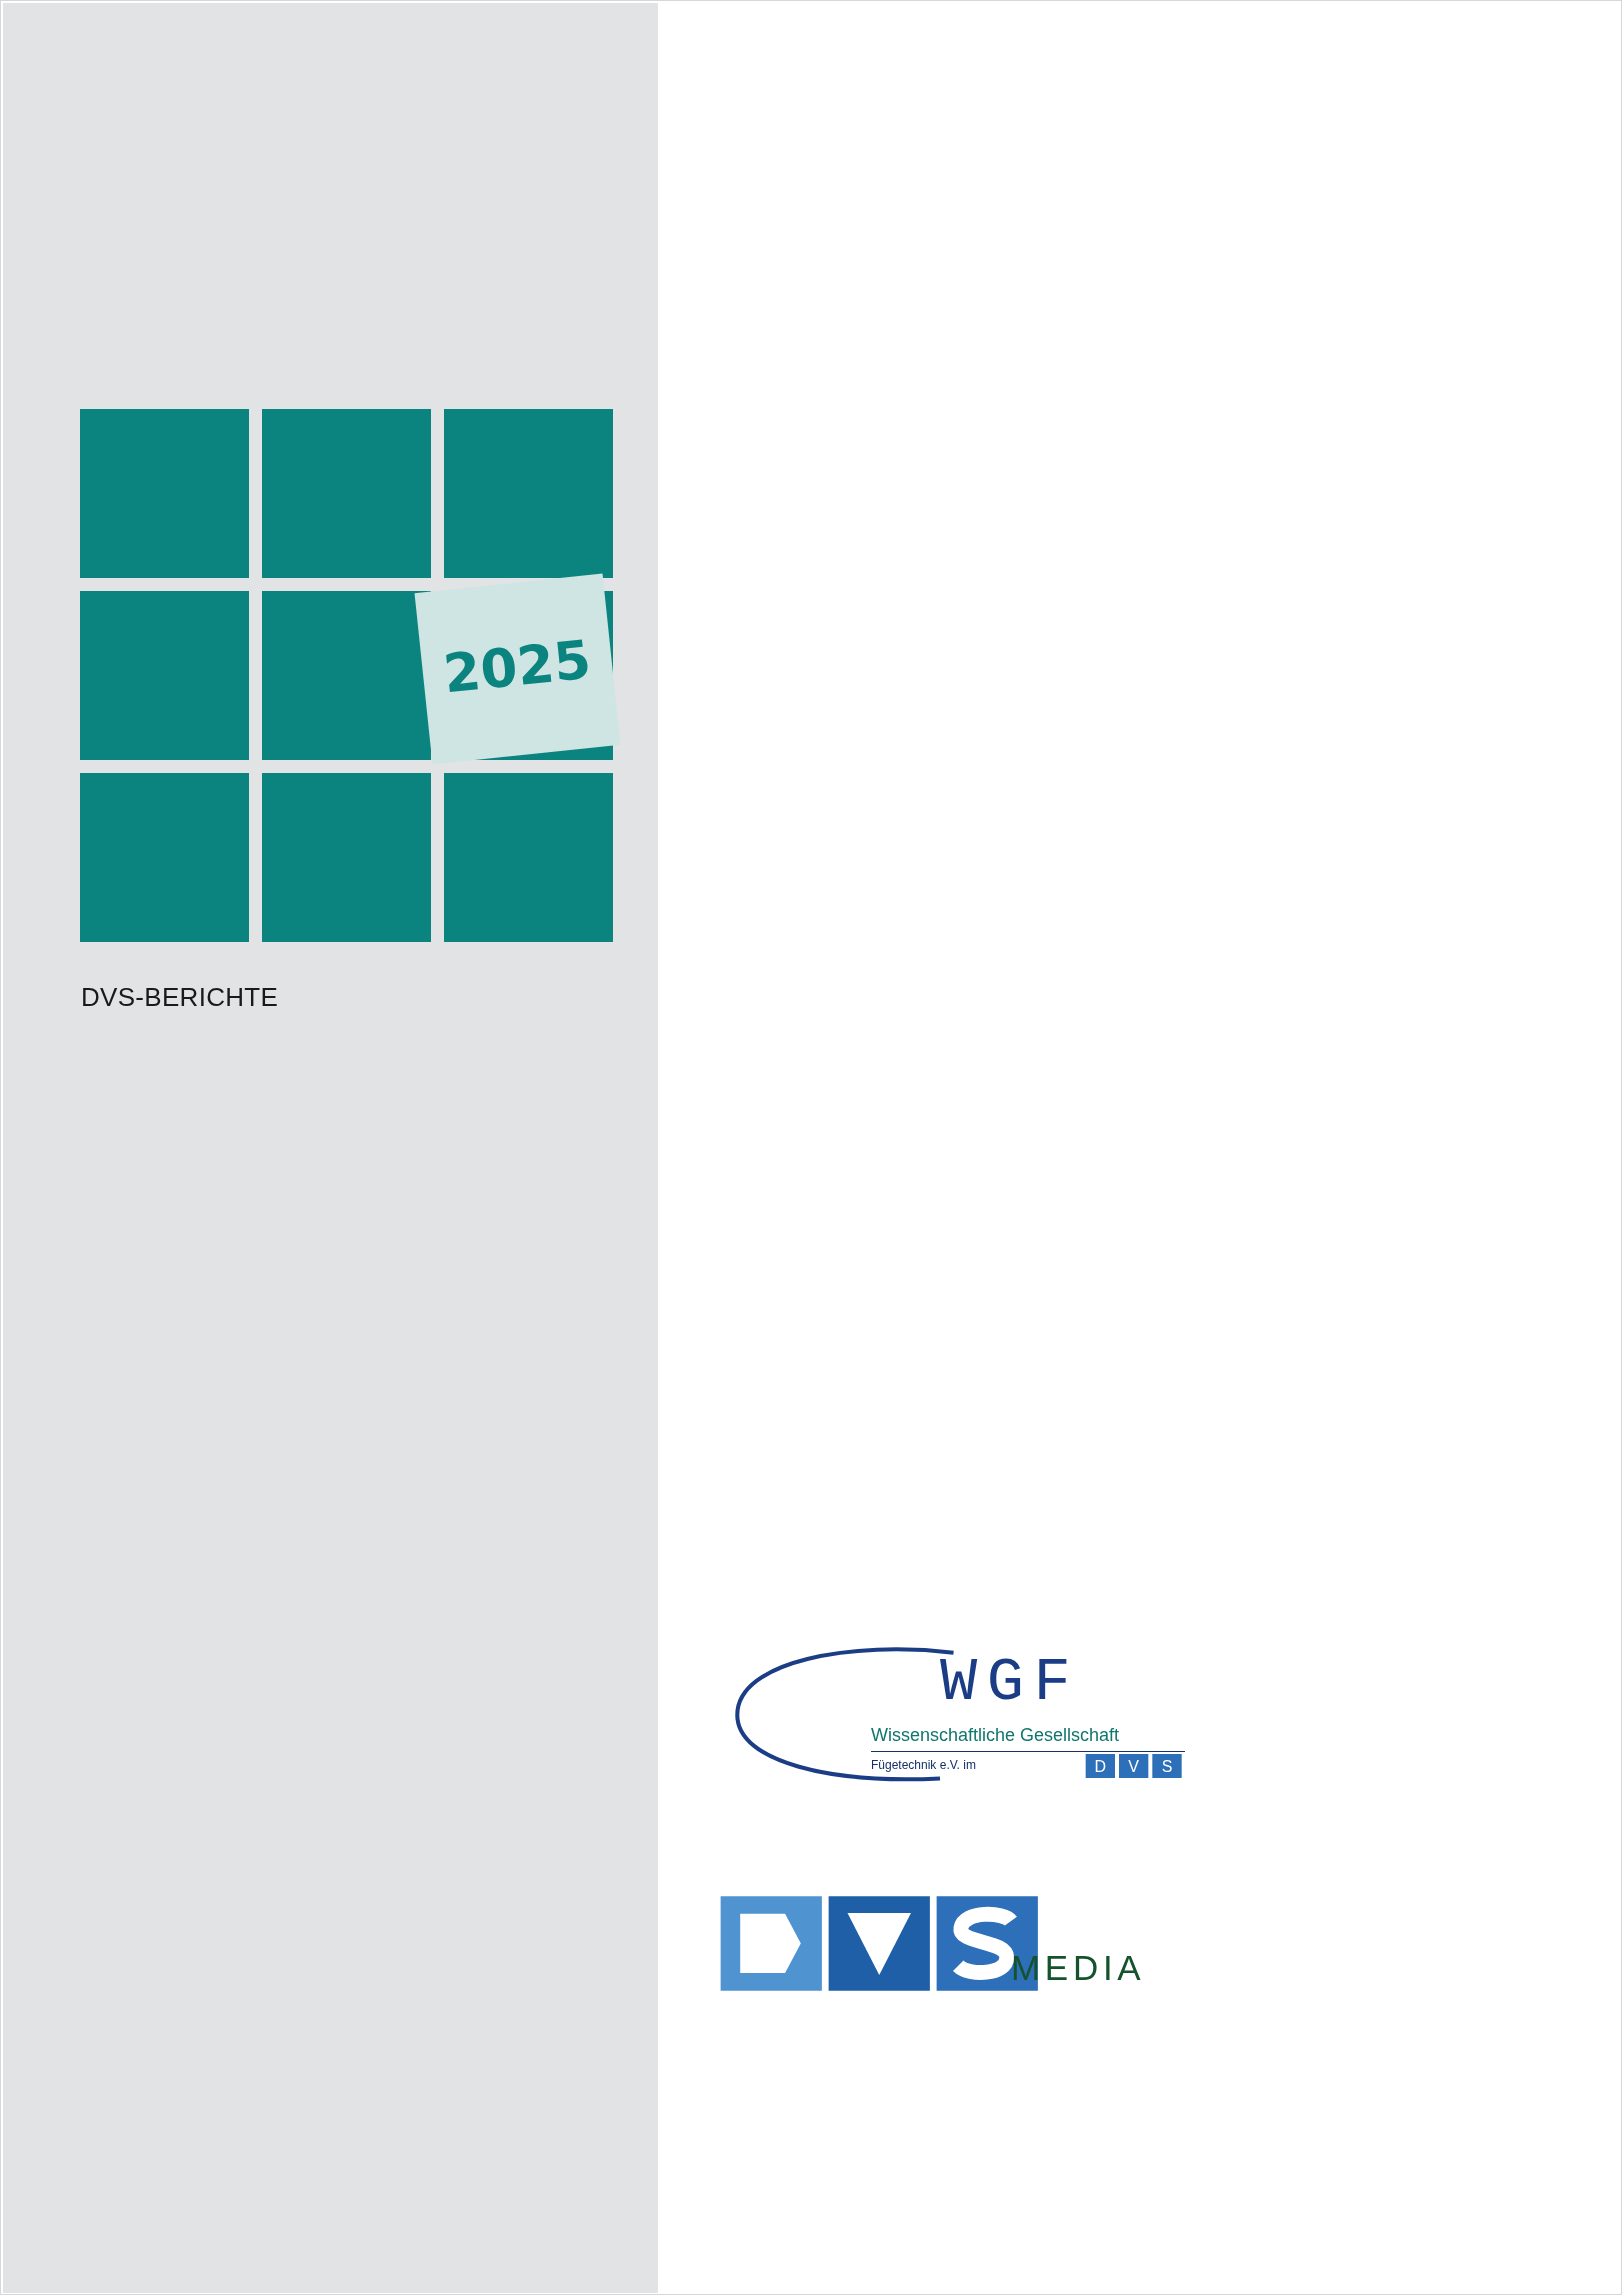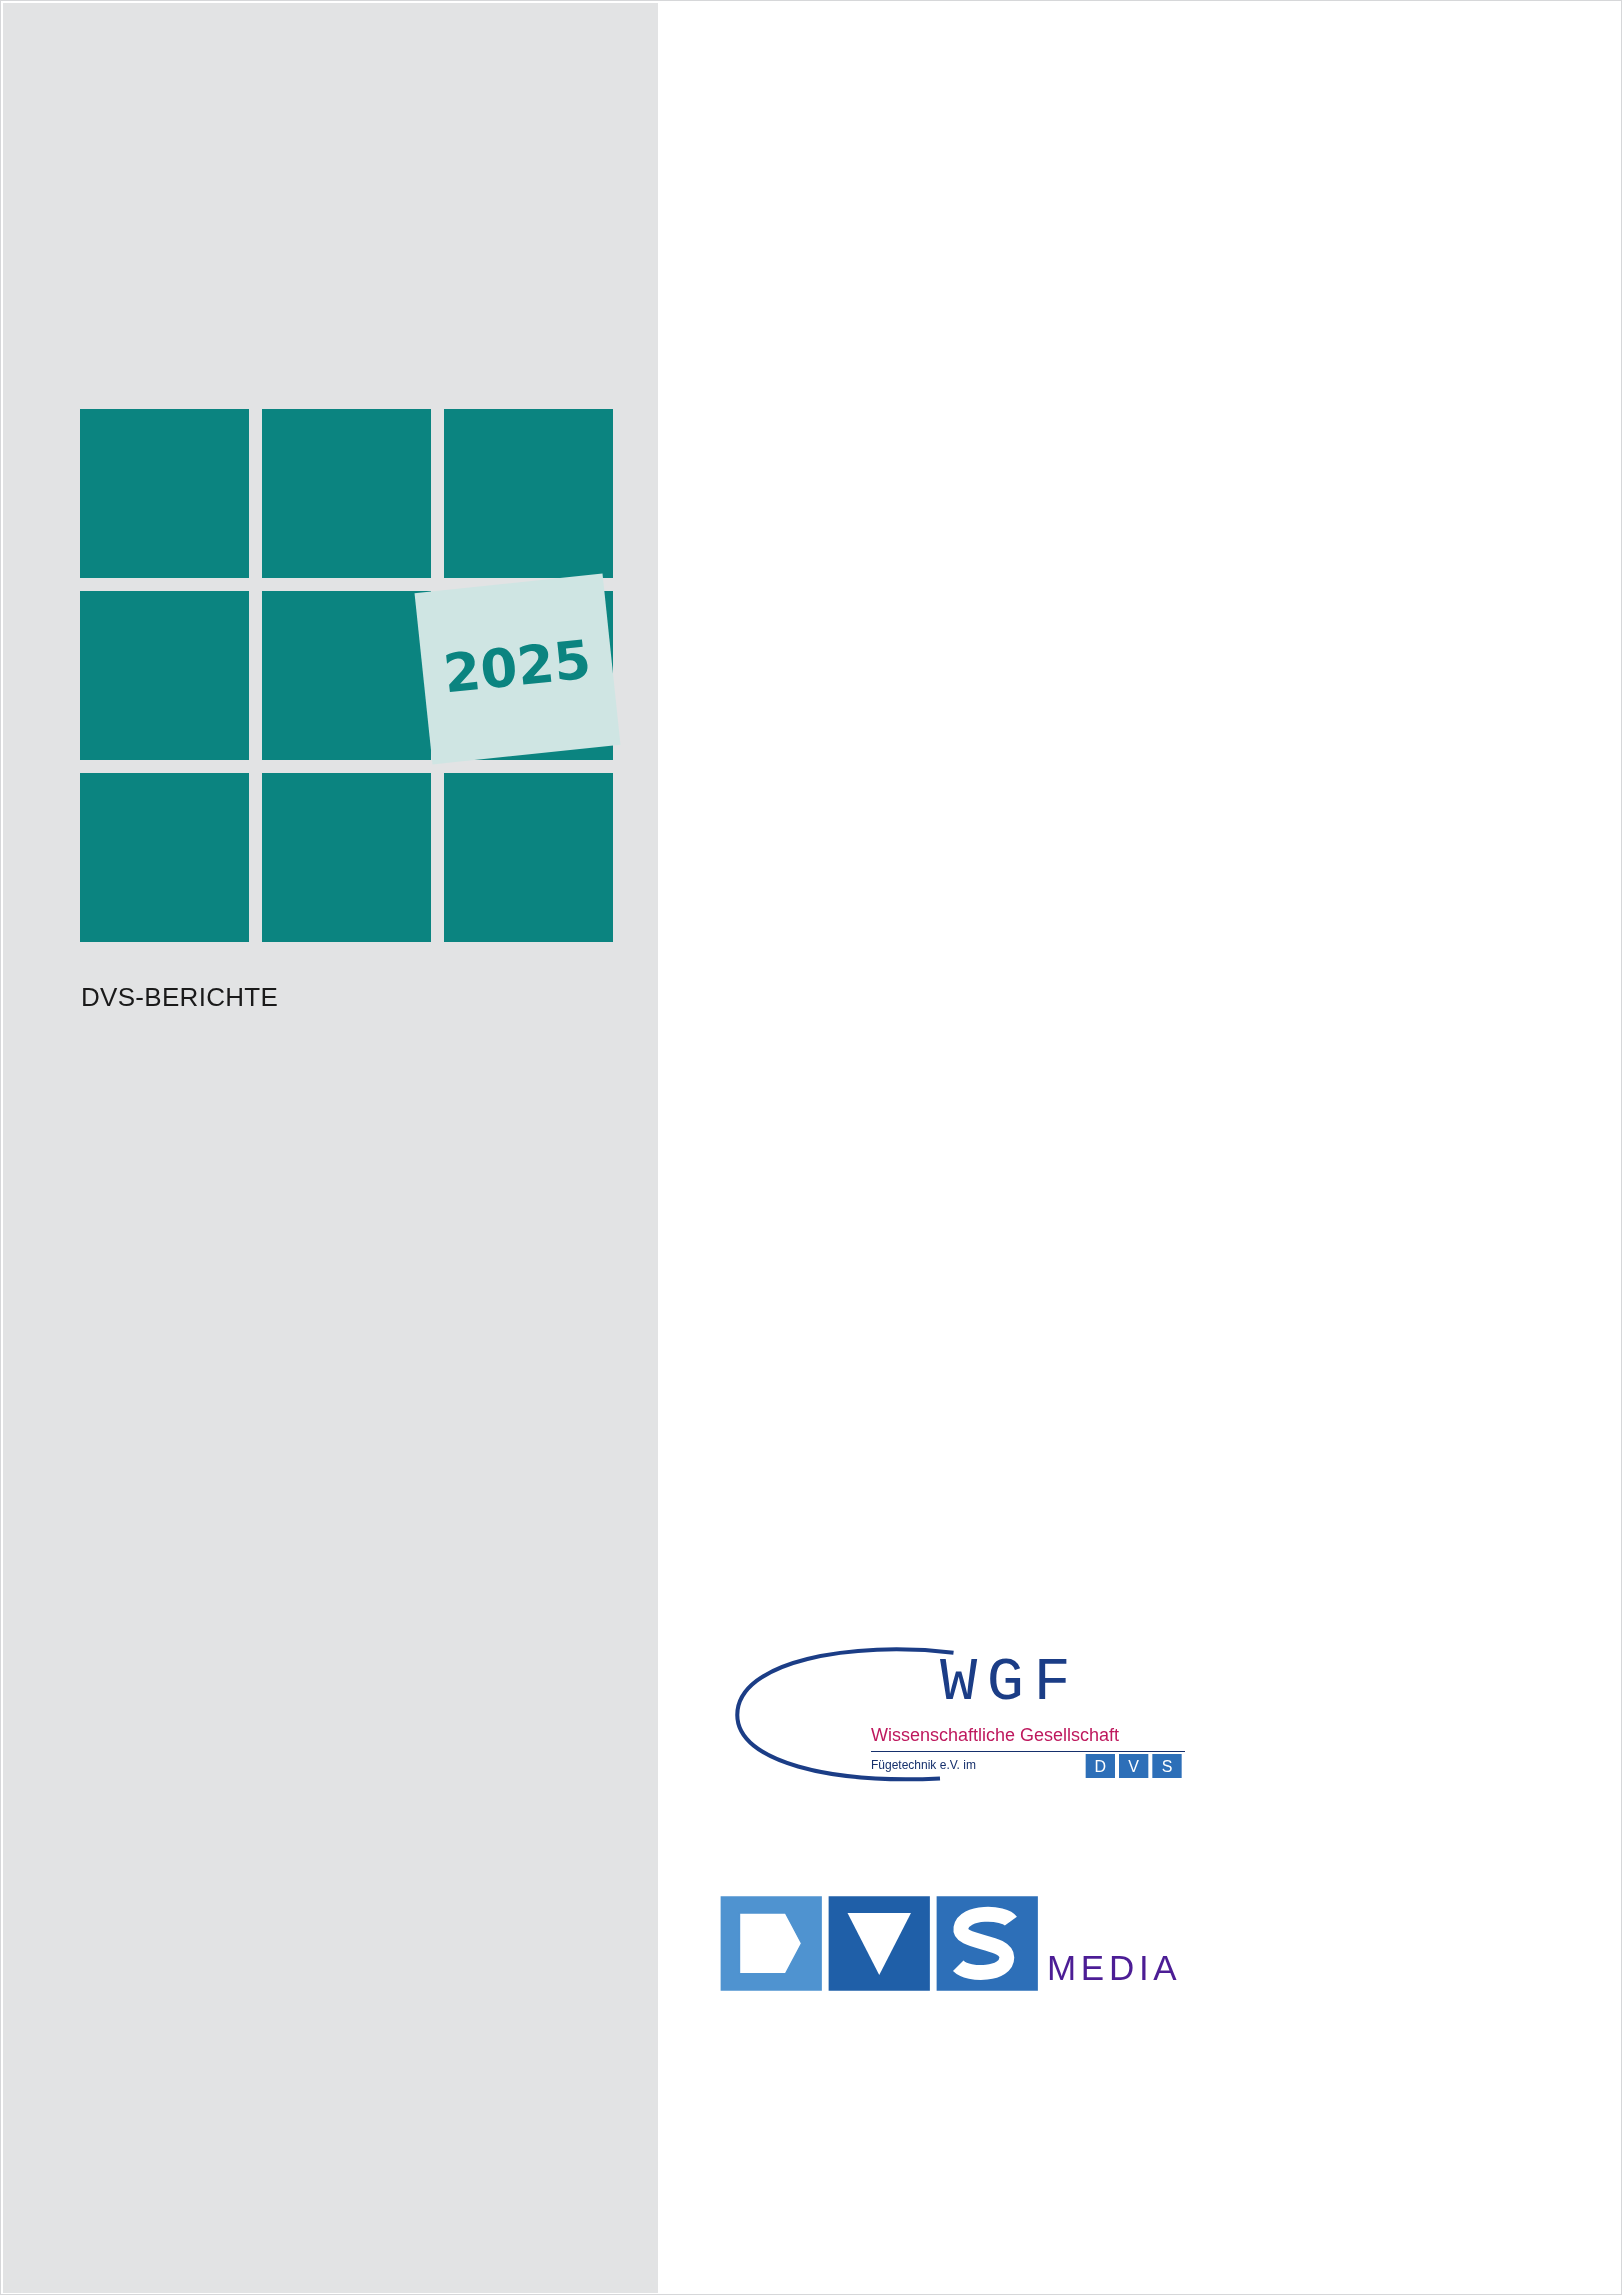--- a/index.html
+++ b/index.html
@@ -133,21 +133,21 @@
     font-size: 62px;
     color: #1b3d86;
     letter-spacing: 9.5px;
     font-family: Liberation Mono, monospace;
   }
   .wgf-sub1 {
     position: absolute;
     left: 154px;
     top: 82px;
     font-size: 18px;
-    color: #be185d;
+    color: #0f766e;
     font-family: "Liberation Sans", sans-serif;
   }
   .wgf-sub2 {
     position: absolute;
     left: 154px;
     top: 115px;
     font-size: 12px;
     color: #16306c;
     font-family: "Liberation Sans", sans-serif;
   }
@@ -173,24 +173,23 @@
     left: 720px;
     top: 1886px;
     width: 467px;
     height: 135px;
   }
   .dvs-media-text {
     position: absolute;
     left: 291px;
     top: 62px;
     font-size: 35px;
-    color: #4c1d95;
+    color: #14532d;
     letter-spacing: 4.7px;
     font-family: "Liberation Sans", sans-serif;
-    margin-left: 36px;
   }
 </style>
 </head>
 <body>
 
 <div class="cover">
 
   <div class="page-frame"></div>
 
   <div class="left-band"></div>

